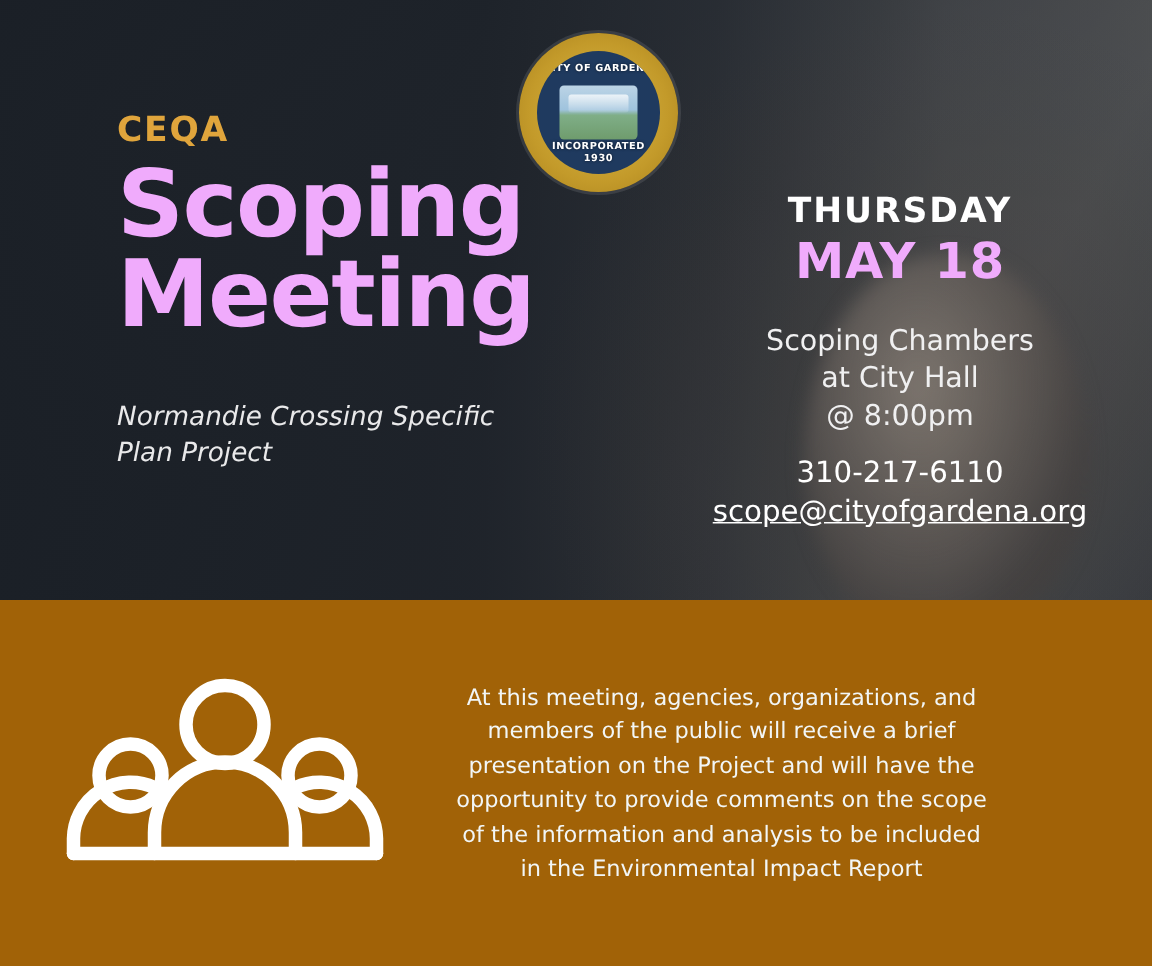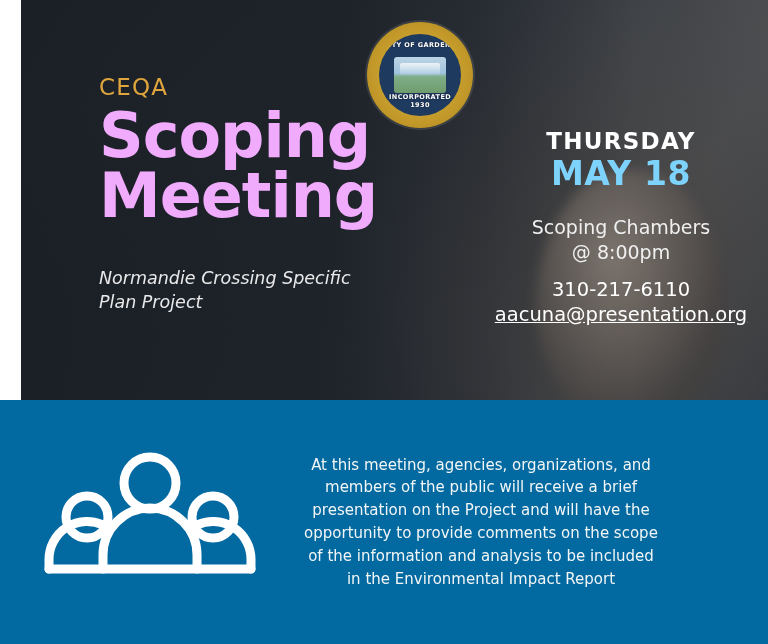--- a/index.html
+++ b/index.html
@@ -6,21 +6,20 @@
   html, body {
     width: 768px; height: 644px;
     font-family: "DejaVu Sans", sans-serif;
     background: #ffffff;
     overflow: hidden;
   }
   .flyer {
     position: relative;
     width: 768px; height: 644px;
     overflow: hidden;
-    padding-left: 21px;
   }
 
   
   .top {
     position: relative;
     width: 100%; height: 400px;
     overflow: hidden;
     background: #2b3340;
   }
   .photo {
@@ -89,21 +88,21 @@
   .seal-bottom-text { bottom: 7px; }
   .seal-mid-text {
     position: absolute; left:0; right:0; top: 26px;
     text-align:center; font-size:5px; color:#fff; letter-spacing:.2px;
   }
 
   
   .left-col { position: absolute; left: 78px; top: 74px; width: 330px; }
   .eyebrow {
     color: #e0a53c;
-    font-size: 23px; font-weight: normal;
+    font-size: 23px; font-weight: bold;
     letter-spacing: 1.2px;
     margin-bottom: 6px;
   }
   .headline {
     color: #f0abfc;
     font-size: 62px;
     font-weight: bold;
     line-height: 0.96;
     letter-spacing: -1px;
   }
@@ -115,21 +114,21 @@
     font-style: italic;
   }
 
   
   .right-col { position: absolute; left: 450px; top: 128px; width: 300px; text-align: center; }
   .day {
     color: #ffffff;
     font-size: 23px; font-weight: bold; letter-spacing: 1.3px;
   }
   .date {
-    color: #7dd3fc;
+    color: #f0abfc;
     font-size: 33px; font-weight: bold; letter-spacing: .6px;
     line-height: 1.15;
     margin-top: 1px;
   }
   .venue {
     margin-top: 22px;
     color: #f0f0f1;
     font-size: 19px;
     line-height: 1.32;
   }
@@ -151,21 +150,21 @@
     line-height: 1.3;
     text-decoration: underline;
     display: inline-block;
   }
 
   
   .bottom {
     position: absolute;
     left: 0; top: 400px;
     width: 768px; height: 244px;
-    background: #0369a1;
+    background: #a16207;
     display: flex;
     align-items: center;
   }
   .people-icon {
     width: 300px;
     display: flex; align-items: center; justify-content: center;
   }
   .blurb {
     color: #f2f6f6;
     font-size: 15px;
@@ -203,24 +202,25 @@
         <div>Normandie Crossing Specific</div>
         <div>Plan Project</div>
       </div>
     </div>
 
     <div class="right-col">
       <div class="day">THURSDAY</div>
       <div class="date">MAY 18</div>
       <div class="venue">
         <div>Scoping Chambers</div>
+        <div>at City Hall</div>
         <div>@ 8:00pm</div>
       </div>
       <div class="phone">310-217-6110</div>
-      <a class="email" href="#">aacuna@presentation.org</a>
+      <a class="email" href="#">scope@cityofgardena.org</a>
     </div>
   </div>
 
   <div class="bottom">
     <div class="people-icon">
       <svg width="230" height="150" viewBox="0 0 230 150" fill="none" stroke="#ffffff" stroke-width="9" stroke-linecap="round" stroke-linejoin="round">
         <circle cx="115" cy="36" r="26"></circle>
         <path d="M68 122 v-14 a47 47 0 0 1 94 0 v14 z"></path>
         <circle cx="52" cy="70" r="21"></circle>
         <path d="M14 122 v-10 a38 38 0 0 1 54 -34"></path>

